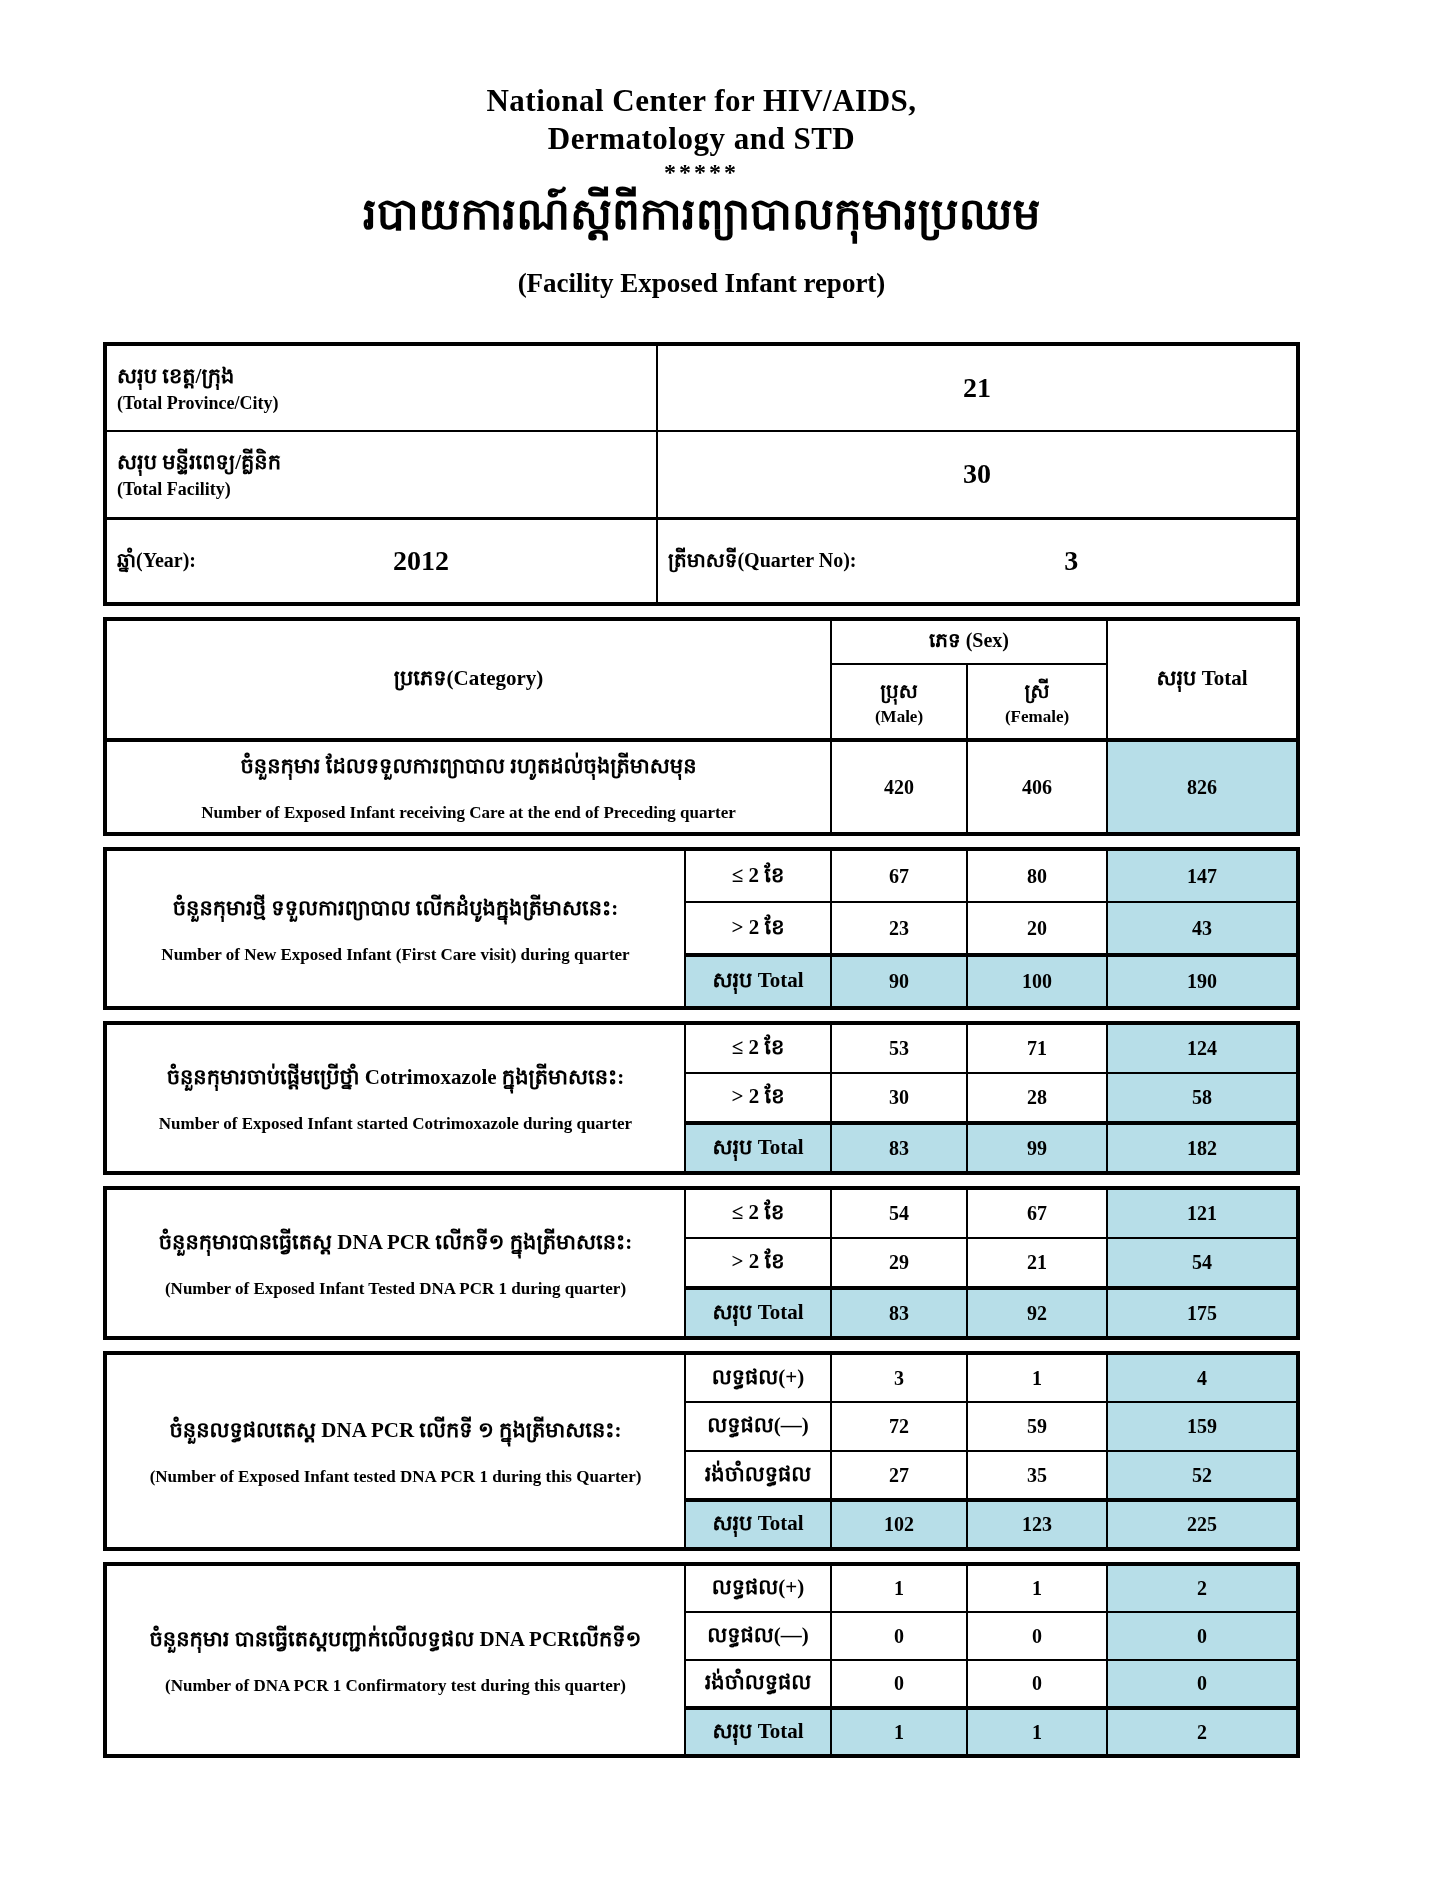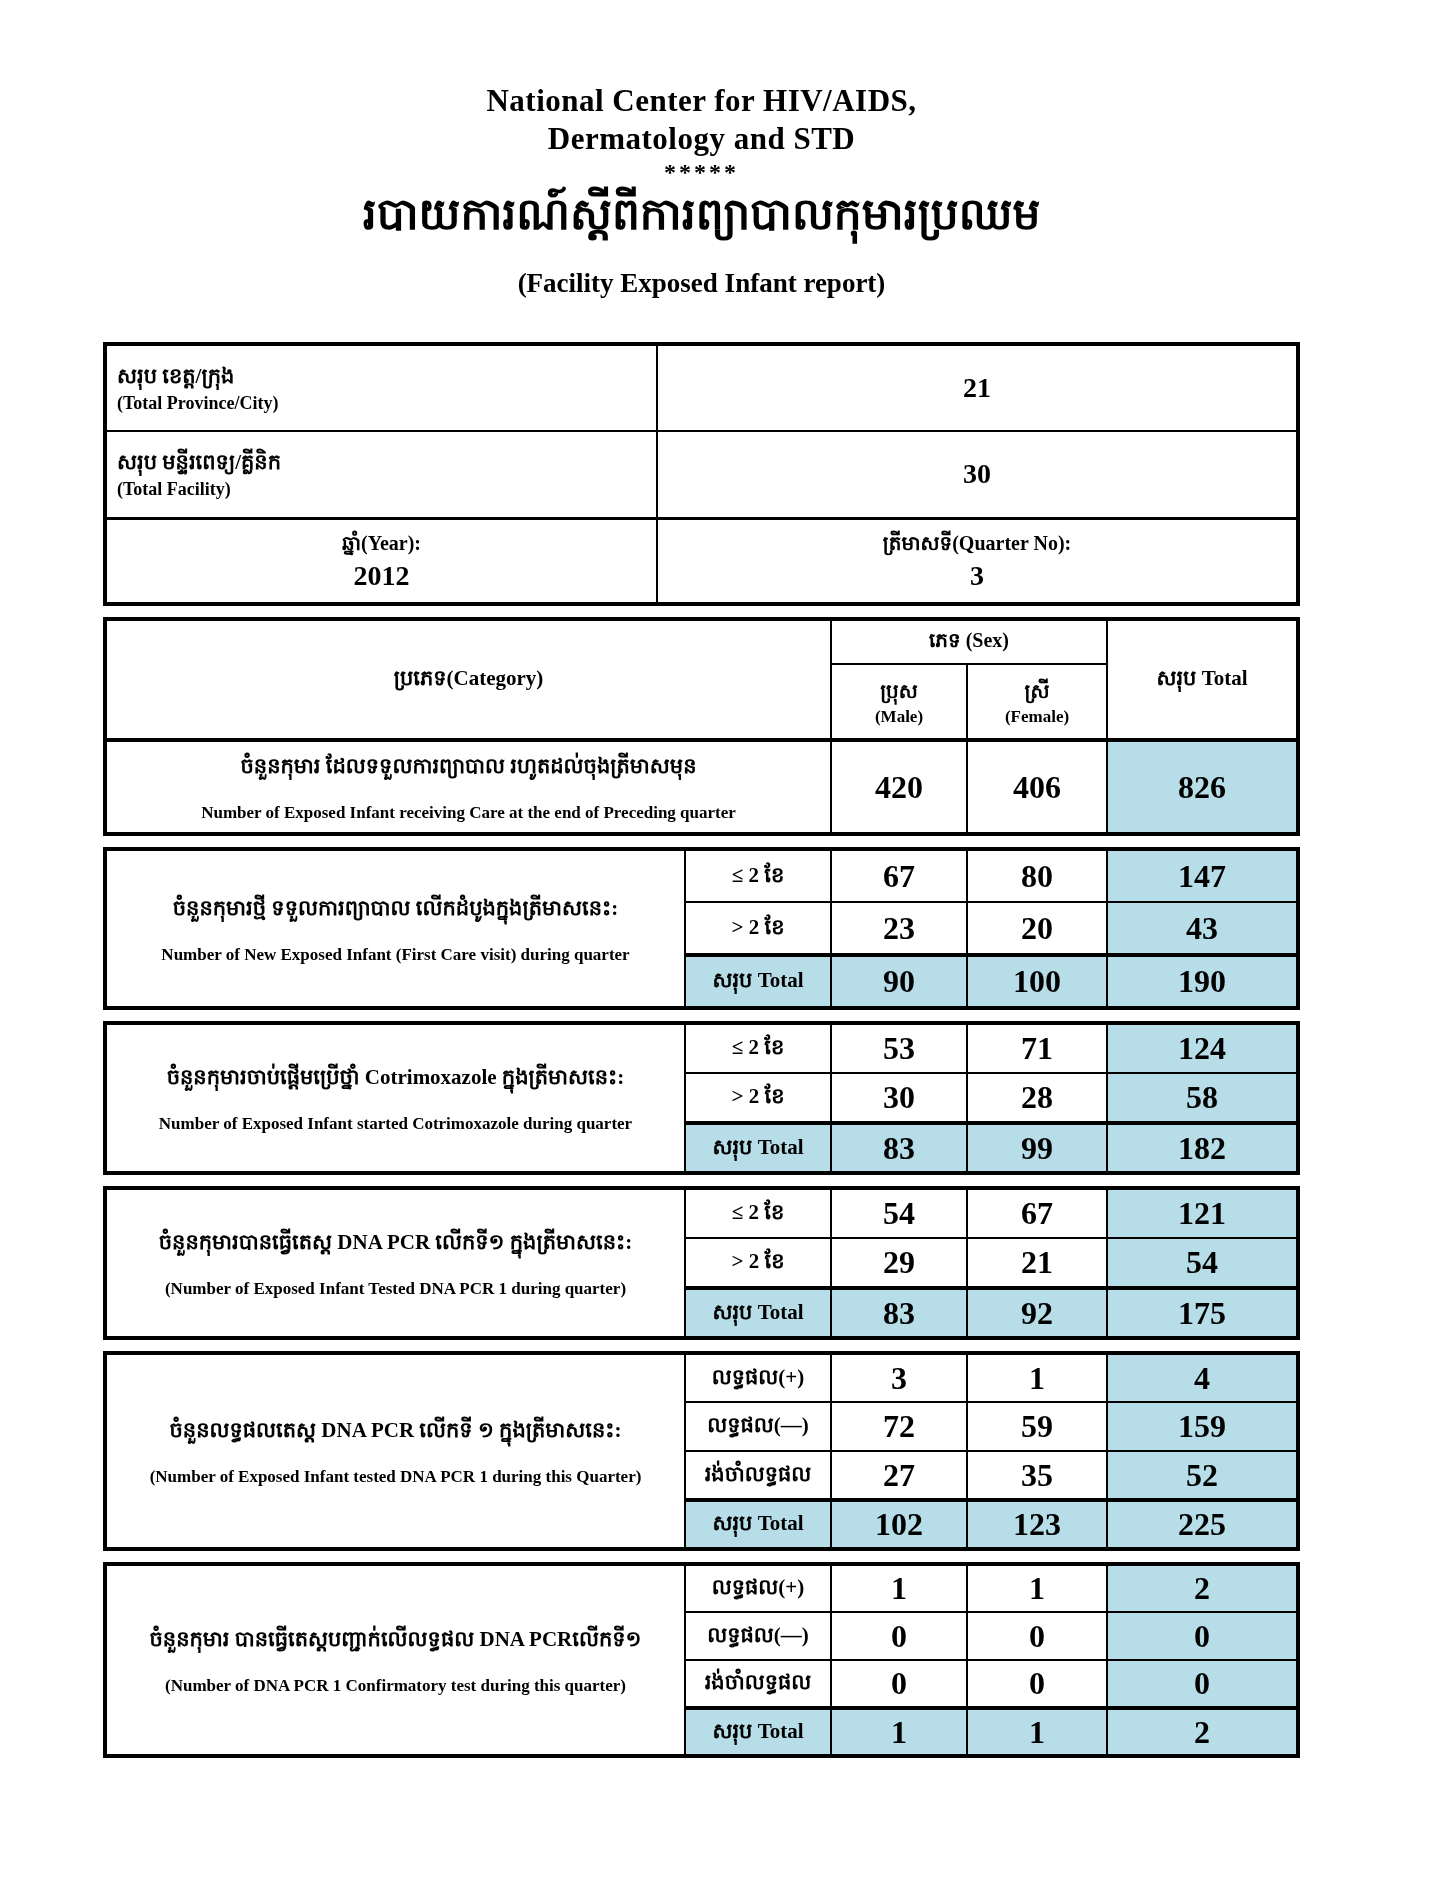--- a/index.html
+++ b/index.html
@@ -28,37 +28,37 @@
   .hl { background:#B7DEE8; }
 
   
   .top-table { margin-top:44px; }
   .top-table td { padding:6px 10px; }
   .lbl-kh { font-size:21px; font-weight:bold; line-height:30px; }
   .lbl-en { font-size:18px; font-weight:bold; line-height:24px; }
   .big-val { font-size:28px; font-weight:bold; text-align:center; }
   .row-summary td { height:87px; }
   .row-year td { height:86px; border-top:3px solid #000; }
-  .inline-cell { display:flex; align-items:center;flex-direction:column; }
+  .inline-cell { display:flex; align-items:flex-end; }
   .inline-lbl { font-size:20px; font-weight:bold; white-space:nowrap; }
   .inline-val { flex:1; text-align:center; font-size:28px; font-weight:bold; }
 
   
   .block { margin-top:11px; }
   .cat-header { text-align:center; font-size:21px; font-weight:bold; }
   .sex-header { text-align:center; font-size:20px; font-weight:bold; height:45px; }
   .mf-header  { text-align:center; font-weight:bold; height:76px; }
   .mf-kh { font-size:20px; line-height:30px; }
   .mf-en { font-size:17px; line-height:22px; }
   .total-header { text-align:center; font-size:21px; font-weight:bold; }
   .cat-cell { text-align:center; padding:8px 10px; }
   .cat-kh { font-size:21px; font-weight:bold; line-height:32px; }
   .cat-en { font-size:17px; font-weight:bold; line-height:23px; margin-top:19px; }
   .sub-cell { text-align:center; font-size:21px; font-weight:bold; }
-  .num { text-align:center; font-size:32px; font-weight:bold; }
+  .num { text-align:center; font-size:20px; font-weight:bold; }
   .preceding-row td { border-top:4px solid #000; height:75px; }
   .trow td { border-top:4px solid #000; }
   .s-b td { height:53px; }
   .s-c td { height:50px; }
   .s-d td { height:50px; }
   .s-e td { height:49px; }
   .s-f td { height:48px; }
 </style>
 </head>
 <body>

